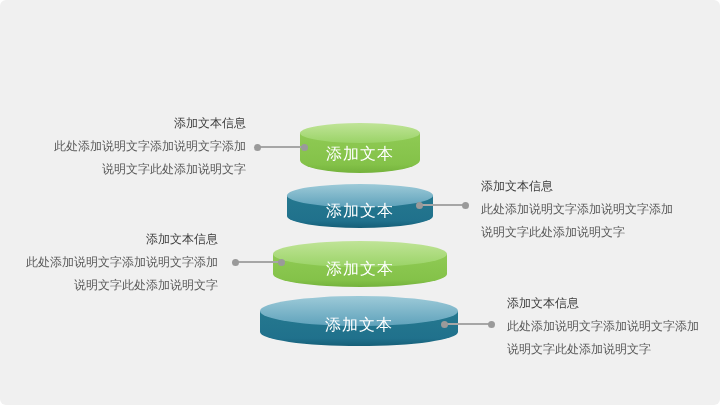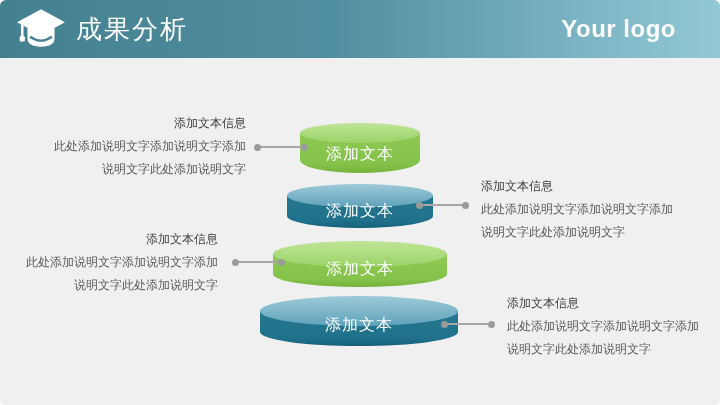--- a/index.html
+++ b/index.html
@@ -69,33 +69,20 @@
   .anno1{right:474px;top:112px;}
   .anno2{left:481px;top:175px;}
   .anno3{right:502px;top:228px;}
   .anno4{left:507px;top:292px;}
 </style>
 </head>
 <body>
 
 <div class="slide">
 
-  <div class="header">
-    <span class="cap-icon">
-      <svg viewBox="0 0 48 42" width="50" height="44">
-        <path d="M6 15 L6 28" stroke="#ffffff" stroke-width="2.5" fill="none"></path>
-        <rect x="3.5" y="27" width="5" height="5" rx="1" fill="#ffffff"></rect>
-        <path d="M11 19 Q24 12 37 19 L37 29 Q37 37 24 37 Q11 37 11 29 Z" fill="#ffffff"></path>
-        <path d="M13.5 27.5 Q24 35 34.5 27.5" stroke="#45818f" stroke-width="2.2" fill="none"></path>
-        <polygon points="24,1 47,13.5 24,26 1,13.5" fill="#ffffff"></polygon>
-      </svg>
-    </span>
-    <span class="slide-title">成果分析</span>
-    <span class="logo">Your logo</span>
-  </div>
 
   <div class="cylinder green cyl1">
     <div class="cyl-body"></div>
     <div class="cyl-top"></div>
     <div class="cyl-label">添加文本</div>
   </div>
   <div class="cylinder teal cyl2">
     <div class="cyl-body"></div>
     <div class="cyl-top"></div>
     <div class="cyl-label">添加文本</div>

